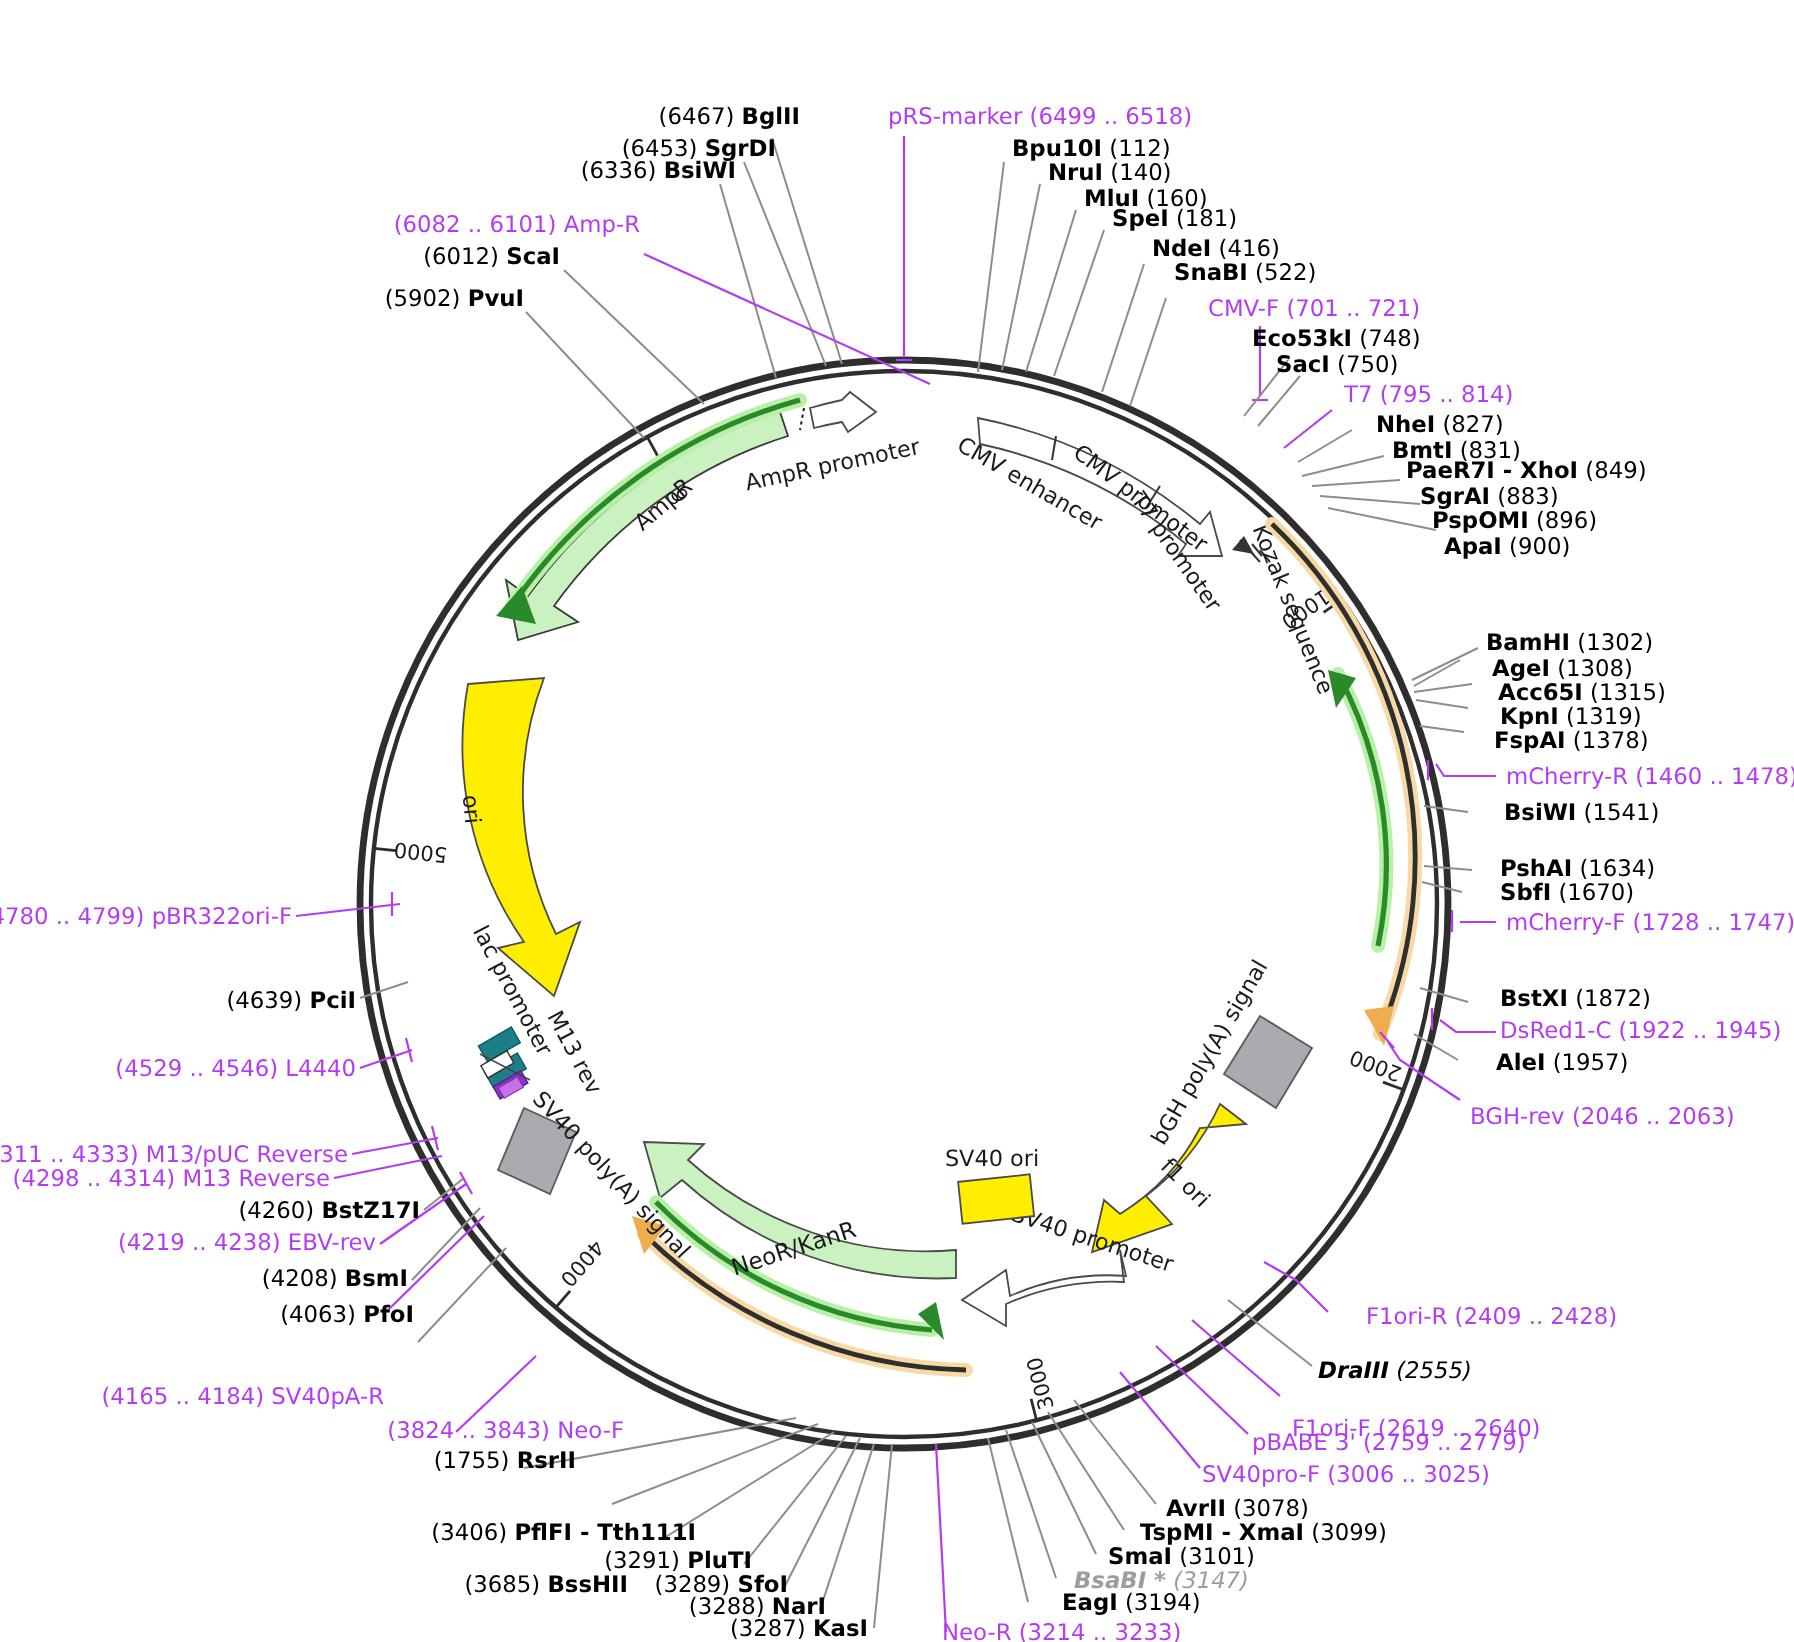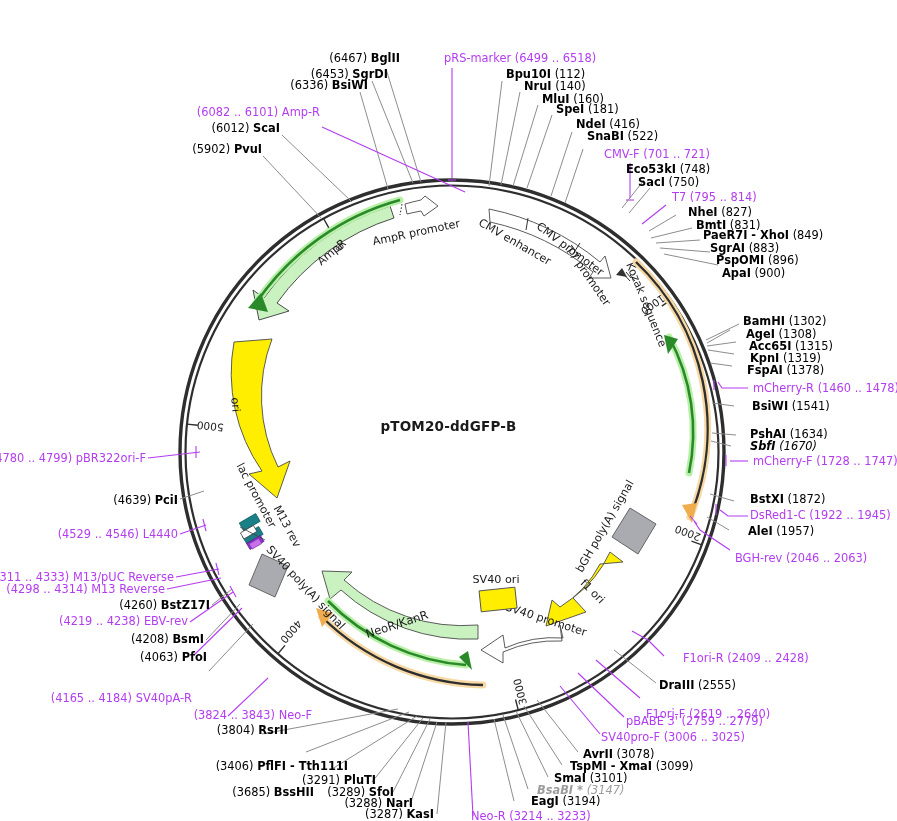--- a/index.html
+++ b/index.html
@@ -282,21 +282,20 @@
       <path class="leader" d="M 212 605 L 232 589"></path>
       <path class="leaderp" d="M 190 622 L 233 592" stroke-width="1.4"></path>
       <path class="leaderp" d="M 230 586 L 236 597" stroke-width="3"></path>
       <path class="leader" d="M 206 640 L 240 604"></path>
       <path class="leaderp" d="M 194 655 L 242 608" stroke-width="1.4"></path>
       <path class="leader" d="M 209 671 L 253 624"></path>
     </g>
   </svg>
 
   <div id="center-title" style="top:418px;">
-    <div class="t">pTOM20-ddGFP-B</div>
   </div>
 
   <div class="lbl r" style="left:400px;top:52px;"><span class="pos">(6467)</span> <span class="name">BglII</span></div>
   <div class="lbl r" style="left:388px;top:68px;"><span class="pos">(6453)</span> <span class="name">SgrDI</span></div>
   <div class="lbl r" style="left:368px;top:79px;"><span class="pos">(6336)</span> <span class="name">BsiWI</span></div>
   <div class="lbl r primary primer" style="left:320px;top:106px;"><span class="pos">(6082 .. 6101)</span> <span class="name">Amp-R</span></div>
   <div class="lbl r" style="left:280px;top:122px;"><span class="pos">(6012)</span> <span class="name">ScaI</span></div>
   <div class="lbl r" style="left:262px;top:143px;"><span class="pos">(5902)</span> <span class="name">PvuI</span></div>
 
   <div class="lbl primer" style="left:444px;top:52px;"><span class="name">pRS-marker</span> <span class="pos">(6499 .. 6518)</span></div>
@@ -319,41 +318,41 @@
   <div class="lbl" style="left:722px;top:267px;"><span class="name">ApaI</span> <span class="pos">(900)</span></div>
 
   <div class="lbl" style="left:743px;top:315px;"><span class="name">BamHI</span> <span class="pos">(1302)</span></div>
   <div class="lbl" style="left:746px;top:328px;"><span class="name">AgeI</span> <span class="pos">(1308)</span></div>
   <div class="lbl" style="left:749px;top:340px;"><span class="name">Acc65I</span> <span class="pos">(1315)</span></div>
   <div class="lbl" style="left:750px;top:352px;"><span class="name">KpnI</span> <span class="pos">(1319)</span></div>
   <div class="lbl" style="left:747px;top:364px;"><span class="name">FspAI</span> <span class="pos">(1378)</span></div>
   <div class="lbl primer" style="left:753px;top:382px;"><span class="name">mCherry-R</span> <span class="pos">(1460 .. 1478)</span></div>
   <div class="lbl" style="left:752px;top:400px;"><span class="name">BsiWI</span> <span class="pos">(1541)</span></div>
   <div class="lbl" style="left:750px;top:428px;"><span class="name">PshAI</span> <span class="pos">(1634)</span></div>
-  <div class="lbl" style="left:750px;top:440px;font-style:italic;"><span class="name">SbfI</span> <span class="pos">(1670)</span></div>
+  <div class="lbl" style="left:750px;top:440px;"><span class="name">SbfI</span> <span class="pos">(1670)</span></div>
   <div class="lbl primer" style="left:753px;top:455px;"><span class="name">mCherry-F</span> <span class="pos">(1728 .. 1747)</span></div>
   <div class="lbl" style="left:750px;top:493px;"><span class="name">BstXI</span> <span class="pos">(1872)</span></div>
   <div class="lbl primer" style="left:750px;top:509px;"><span class="name">DsRed1-C</span> <span class="pos">(1922 .. 1945)</span></div>
   <div class="lbl" style="left:748px;top:525px;"><span class="name">AleI</span> <span class="pos">(1957)</span></div>
   <div class="lbl primer" style="left:735px;top:552px;"><span class="name">BGH-rev</span> <span class="pos">(2046 .. 2063)</span></div>
 
   <div class="lbl primer" style="left:683px;top:652px;"><span class="name">F1ori-R</span> <span class="pos">(2409 .. 2428)</span></div>
-  <div class="lbl" style="left:659px;top:679px;"><span class="name">DraIII</span> <span class="pos">(2555)</span></div>
+  <div class="lbl" style="left:659px;top:679px;font-style:italic;"><span class="name">DraIII</span> <span class="pos">(2555)</span></div>
   <div class="lbl primer" style="left:646px;top:708px;"><span class="name">F1ori-F</span> <span class="pos">(2619 .. 2640)</span></div>
   <div class="lbl primer" style="left:626px;top:715px;"><span class="name">pBABE 3'</span> <span class="pos">(2759 .. 2779)</span></div>
   <div class="lbl primer" style="left:601px;top:731px;"><span class="name">SV40pro-F</span> <span class="pos">(3006 .. 3025)</span></div>
   <div class="lbl" style="left:583px;top:748px;"><span class="name">AvrII</span> <span class="pos">(3078)</span></div>
   <div class="lbl" style="left:570px;top:760px;"><span class="name">TspMI - XmaI</span> <span class="pos">(3099)</span></div>
   <div class="lbl" style="left:554px;top:772px;"><span class="name">SmaI</span> <span class="pos">(3101)</span></div>
   <div class="lbl star" style="left:537px;top:784px;font-style:italic;"><span class="name">BsaBI *</span> <span class="pos">(3147)</span></div>
   <div class="lbl" style="left:511px;top:795px;margin-left:20px;"><span class="name">EagI</span> <span class="pos">(3194)</span></div>
   <div class="lbl primer" style="left:471px;top:810px;"><span class="name">Neo-R</span> <span class="pos">(3214 .. 3233)</span></div>
 
   <div class="lbl r primer" style="left:312px;top:709px;"><span class="pos">(3824 .. 3843)</span> <span class="name">Neo-F</span></div>
-  <div class="lbl r" style="left:288px;top:724px;"><span class="pos">(3804)</span> <span class="name">RsrII</span></div>
+  <div class="lbl r" style="left:288px;top:724px;"><span class="pos">(1755)</span> <span class="name">RsrII</span></div>
   <div class="lbl r" style="left:314px;top:742px;margin-top:44px;"><span class="pos">(3685)</span> <span class="name">BssHII</span></div>
   <div class="lbl r" style="left:348px;top:760px;"><span class="pos">(3406)</span> <span class="name">PflFI - Tth111I</span></div>
   <div class="lbl r" style="left:376px;top:774px;"><span class="pos">(3291)</span> <span class="name">PluTI</span></div>
   <div class="lbl r" style="left:394px;top:786px;"><span class="pos">(3289)</span> <span class="name">SfoI</span></div>
   <div class="lbl r" style="left:413px;top:797px;"><span class="pos">(3288)</span> <span class="name">NarI</span></div>
   <div class="lbl r" style="left:434px;top:808px;"><span class="pos">(3287)</span> <span class="name">KasI</span></div>
 
   <div class="lbl r primer" style="left:146px;top:452px;"><span class="pos">(4780 .. 4799)</span> <span class="name">pBR322ori-F</span></div>
   <div class="lbl r" style="left:178px;top:494px;"><span class="pos">(4639)</span> <span class="name">PciI</span></div>
   <div class="lbl r primer" style="left:178px;top:528px;"><span class="pos">(4529 .. 4546)</span> <span class="name">L4440</span></div>

